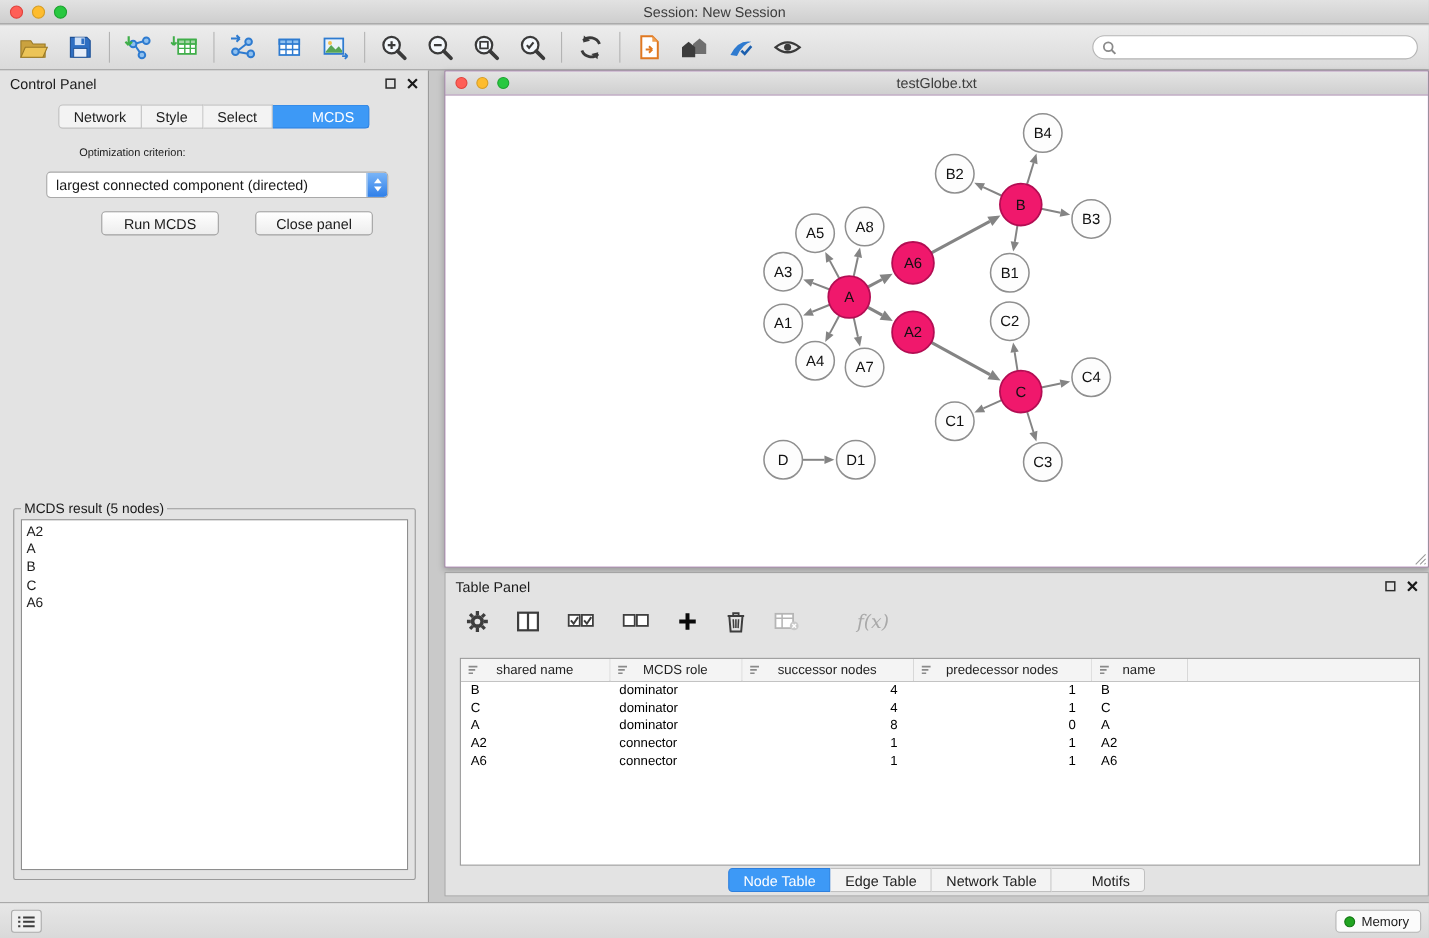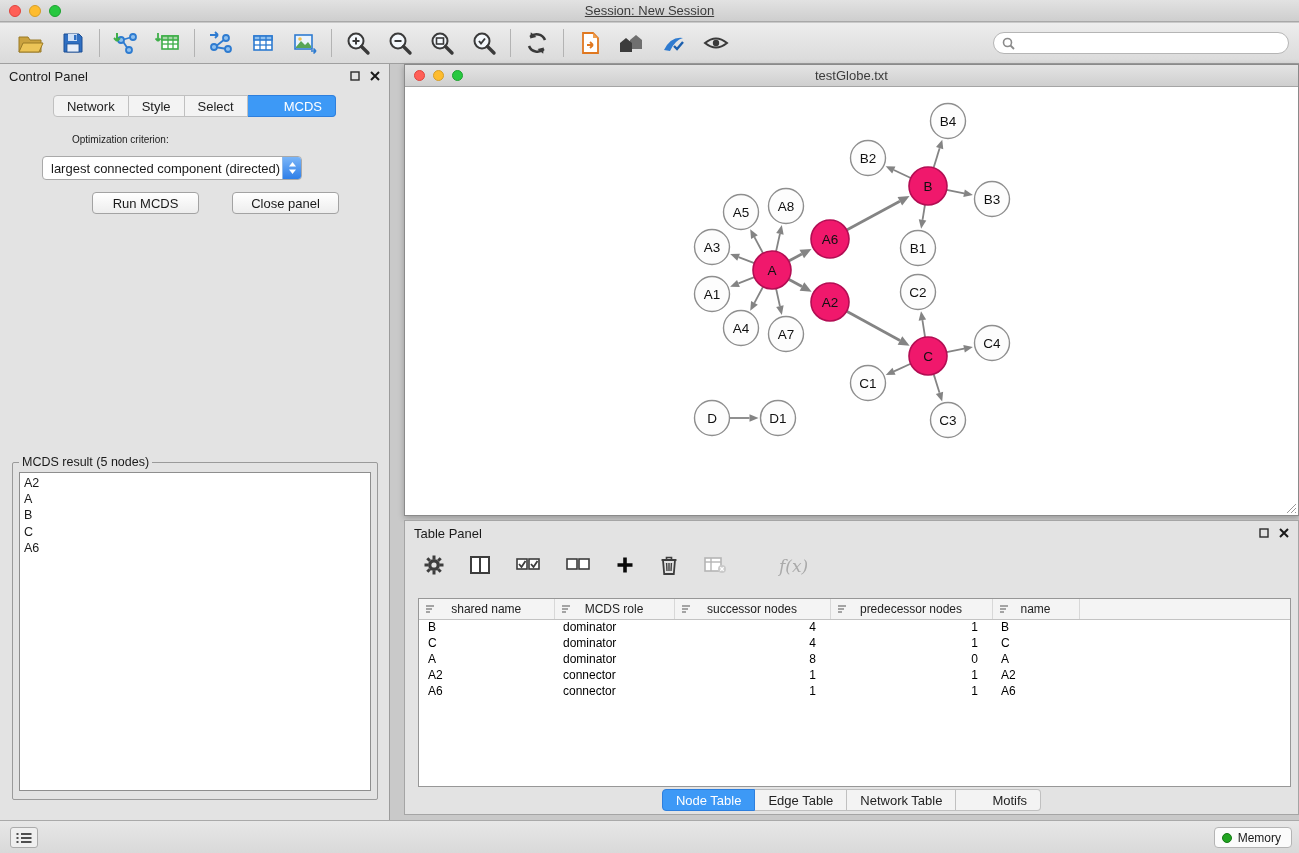--- a/index.html
+++ b/index.html
@@ -2,21 +2,21 @@
 <html><head>
 <meta charset="utf-8">
 <style>
   *{margin:0;padding:0;box-sizing:border-box;}
   html,body{width:1299px;height:853px;}
   body{font-family:"Liberation Sans",sans-serif;background:#c9c9c9;position:relative;overflow:hidden;font-size:13px;color:#1a1a1a;}
 
   
   .titlebar{position:absolute;left:0;top:0;width:1299px;height:22px;
     background:linear-gradient(#e2e2e2,#cecece);border-bottom:1px solid #a8a8a8;}
-  .titlebar .title{text-align:center;font-size:13px;line-height:22px;color:#3c3c3c;text-decoration:underline;}
+  .titlebar .title{text-align:center;font-size:13px;line-height:22px;color:#3c3c3c;}
   .lights{position:absolute;left:9px;top:5px;display:flex;gap:8px;}
   .light{width:12px;height:12px;border-radius:50%;display:inline-block;}
   .light.red{background:#ff5f57;border:1px solid #e0443e;}
   .light.yellow{background:#febc2e;border:1px solid #d69e27;}
   .light.green{background:#28c840;border:1px solid #1da330;}
   .lights.small .light{width:11px;height:11px;}
 
   
   .toolbar{position:absolute;left:0;top:23px;width:1299px;height:41px;
     background:linear-gradient(#ededed,#dadada);border-bottom:1px solid #9f9f9f;
@@ -33,21 +33,21 @@
 
   
   .control-panel{position:absolute;left:0;top:64px;width:390px;height:756px;
     background:#e3e3e3;border-right:1px solid #9b9b9b;}
   .cp-tabs{position:absolute;left:0;right:0;top:31px;display:flex;justify-content:center;}
   .tab{font-size:13px;padding:3px 13px;background:#f3f3f3;border:1px solid #c0c0c0;border-left:none;color:#222;height:22px;line-height:15px;}
   .tab:first-child{border-left:1px solid #c0c0c0;border-radius:4px 0 0 4px;}
   .tab:last-child{border-radius:0 4px 4px 0;padding-left:36px;}
   .tab.active{background:#3d99f6;border-color:#2e7fdd;color:#fff;}
   .criterion-label{position:absolute;left:72px;top:70px;font-size:10px;}
-  .dropdown{position:absolute;left:42px;top:92px;width:260px;height:24px;background:#fff;
+  .dropdown{position:absolute;left:42px;top:92px;width:311px;height:24px;background:#fff;
     border:1px solid #a9a9a9;border-radius:4px;display:flex;align-items:center;overflow:hidden;justify-content:flex-end;}
   .dropdown .dd-text{flex:1;padding-left:8px;font-size:13px;white-space:nowrap;}
   .dropdown .stepper{width:19px;height:100%;background:linear-gradient(#7ab5f8,#2f7fe8);
     display:flex;align-items:center;justify-content:center;border-left:1px solid #8fb9ea;}
   .cp-buttons{position:absolute;left:0;right:0;top:128px;}
   .btn{position:absolute;height:22px;background:linear-gradient(#ffffff,#ededed);
     border:1px solid #a3a3a3;border-radius:4px;font-size:13px;color:#1a1a1a;
     display:flex;align-items:center;justify-content:center;font-family:"Liberation Sans",sans-serif;}
   .btn.run{left:92px;width:107px;}
   .btn.closep{left:200px;width:107px;margin-left:32px;}

